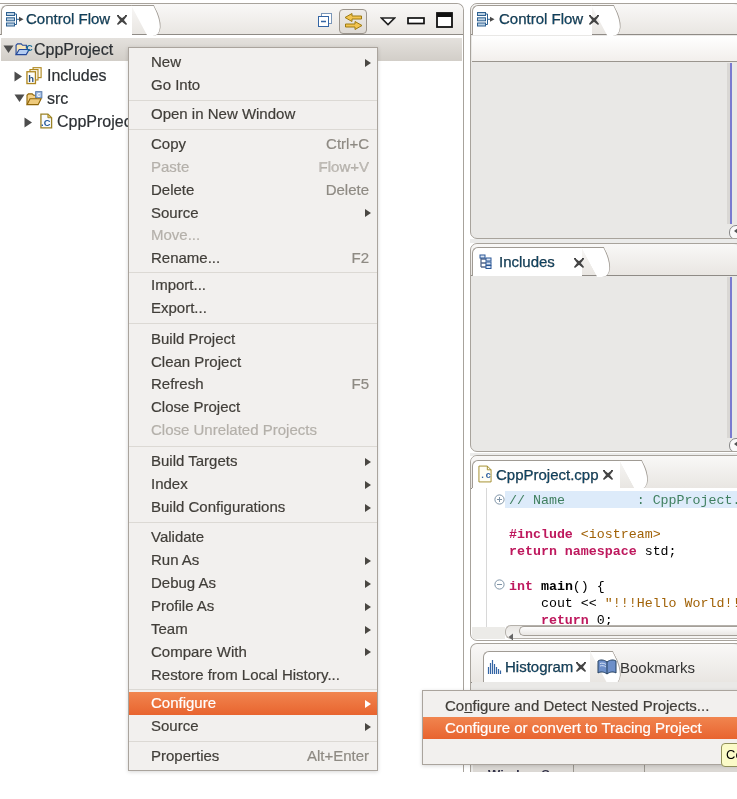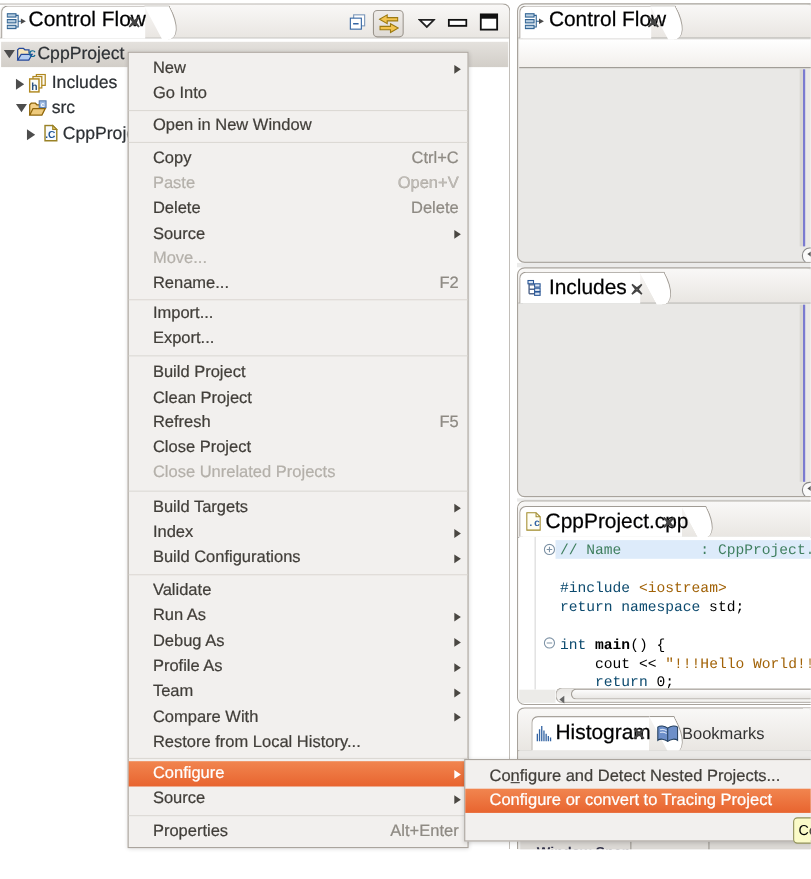--- a/index.html
+++ b/index.html
@@ -1,37 +1,37 @@
 <!DOCTYPE html>
 <html><head><meta charset="utf-8"><style>
 html,body{margin:0;padding:0}
 body{width:737px;height:799px;background:#fff;font-family:"Liberation Sans",sans-serif;position:relative;overflow:hidden}
 .abs{position:absolute}
 
 .panel{position:absolute;border:1px solid #a8a39c;background:#e9e8e6;box-sizing:border-box;overflow:hidden}
 .tabstrip{position:absolute;left:0;top:0;right:0;height:30px;background:linear-gradient(#f9f8f7,#e9e6e2);border-bottom:1px solid #8f8b86;border-radius:6px 6px 0 0}
 .tab{position:absolute;top:0;height:31px;background:#fff;border:1px solid #a09b94;border-bottom:none;border-right:none;border-radius:6px 0 0 0;box-sizing:border-box}
 .tabcurve{position:absolute;top:0;width:22px;height:31px;background:#fff;border-top:1px solid #a09b94;border-right:1px solid #a09b94;border-radius:0 0 18px 0/0 0 30px 0;transform:skewX(28deg);transform-origin:top left}
-.tablabel{position:absolute;top:0;height:30px;line-height:30px;font-size:19px;color:#000000;white-space:nowrap;-webkit-text-stroke:0.25px #19191a}
+.tablabel{position:absolute;top:0;height:30px;line-height:30px;font-size:15px;color:#0c4a6e;white-space:nowrap;-webkit-text-stroke:0.25px #19191a}
 .itab{position:absolute;top:1px;height:29px;line-height:29px;font-size:15px;color:#333;white-space:nowrap}
 
 .menu{position:absolute;background:#f2f0ee;border:1px solid #aaa49d;box-sizing:border-box;box-shadow:0 1px 4px rgba(0,0,0,.16);font-size:15px;color:#413e39;padding-top:3px;-webkit-text-stroke:0.2px #413e39}
 .mi{height:22.9px;line-height:22.9px;padding-left:22px;position:relative;white-space:nowrap}
 .mi .acc{position:absolute;right:8px;top:0;color:#8e8a83;-webkit-text-stroke:0.2px #8e8a83}
 .mi .arr{position:absolute;right:6px;top:7.5px;width:0;height:0;border-left:6px solid #4a4742;border-top:4px solid transparent;border-bottom:4px solid transparent}
 .mi.dis{color:#b4b0aa;-webkit-text-stroke:0.2px #b4b0aa}
 .mi.dis .acc{color:#c0bcb6}
 .msep{height:1px;background:#dcd9d4;margin:2.8px 0}
 .mi.hot{background:linear-gradient(#f1854f,#e8642f);color:#fff;-webkit-text-stroke:0.2px #fff}
 .mi.hot .arr{border-left-color:#fff}
 
 .trow{position:absolute;left:1px;right:1px;height:23px;line-height:23px;font-size:16px;color:#2d3135;white-space:nowrap;-webkit-text-stroke:0.2px #2d3135}
 
 .code{font-family:"Liberation Mono",monospace;font-size:13.3px;line-height:17.2px;white-space:pre}
-.kw{color:#0c4a6e;font-weight:normal}
+.kw{color:#be185d;font-weight:bold}
 .str{color:#a16207}
 .cmt{color:#3F7F5F}
 </style></head>
 <body>
 
 <div class="panel" style="left:0px;top:3px;width:464px;height:769px;border-radius:0 7px 0 0;background:#fff;border-bottom:none;border-left:none">
   <div class="tabstrip"></div>
   <div class="tab" style="left:1px;top:1px;width:131px;height:30px"></div>
   <div class="tabcurve" style="left:131px;top:1px;height:30px"></div>
   <svg class="abs" style="left:6px;top:7px" width="20" height="17" viewBox="0 0 20 17">
@@ -232,28 +232,28 @@
     <path d="M3 4.5 C5 3.8 7.5 4.2 9 5.5 M3 7 C5 6.3 7.5 6.7 9 8" stroke="#d6e2f5" fill="none"></path>
   </svg>
   <div class="itab" style="left:149px;top:9px">Bookmarks</div>
   <div class="abs" style="left:1px;top:38px;right:0;bottom:0;background:#eaE9e7"></div>
   <div class="abs" style="left:2px;top:120px;right:0;height:9px;background:#dbd8d4;border-top:1px solid #c2beb8"></div>
   <div class="abs" style="left:17px;top:123px;font-size:13px;color:#33334a;font-weight:bold">Window Span</div>
   <div class="abs" style="left:102px;top:121px;width:1px;height:11px;background:#9a968f"></div>
   <div class="abs" style="left:173px;top:121px;width:1px;height:11px;background:#9a968f"></div>
 </div>
 
-<div class="menu" style="left:116px;top:47px;width:310px;height:724px">
+<div class="menu" style="left:128px;top:47px;width:250px;height:724px">
   <div class="mi">New<span class="arr"></span></div>
   <div class="mi">Go Into</div>
   <div class="msep"></div>
   <div class="mi">Open in New Window</div>
   <div class="msep"></div>
   <div class="mi">Copy<span class="acc">Ctrl+C</span></div>
-  <div class="mi dis">Paste<span class="acc">Open+V</span></div>
+  <div class="mi dis">Paste<span class="acc">Flow+V</span></div>
   <div class="mi">Delete<span class="acc">Delete</span></div>
   <div class="mi">Source<span class="arr"></span></div>
   <div class="mi dis">Move...</div>
   <div class="mi">Rename...<span class="acc">F2</span></div>
   <div class="msep" style="margin:1.3px 0"></div>
   <div class="mi">Import...</div>
   <div class="mi">Export...</div>
   <div class="msep" style="margin:3.55px 0"></div>
   <div class="mi">Build Project</div>
   <div class="mi">Clean Project</div>

